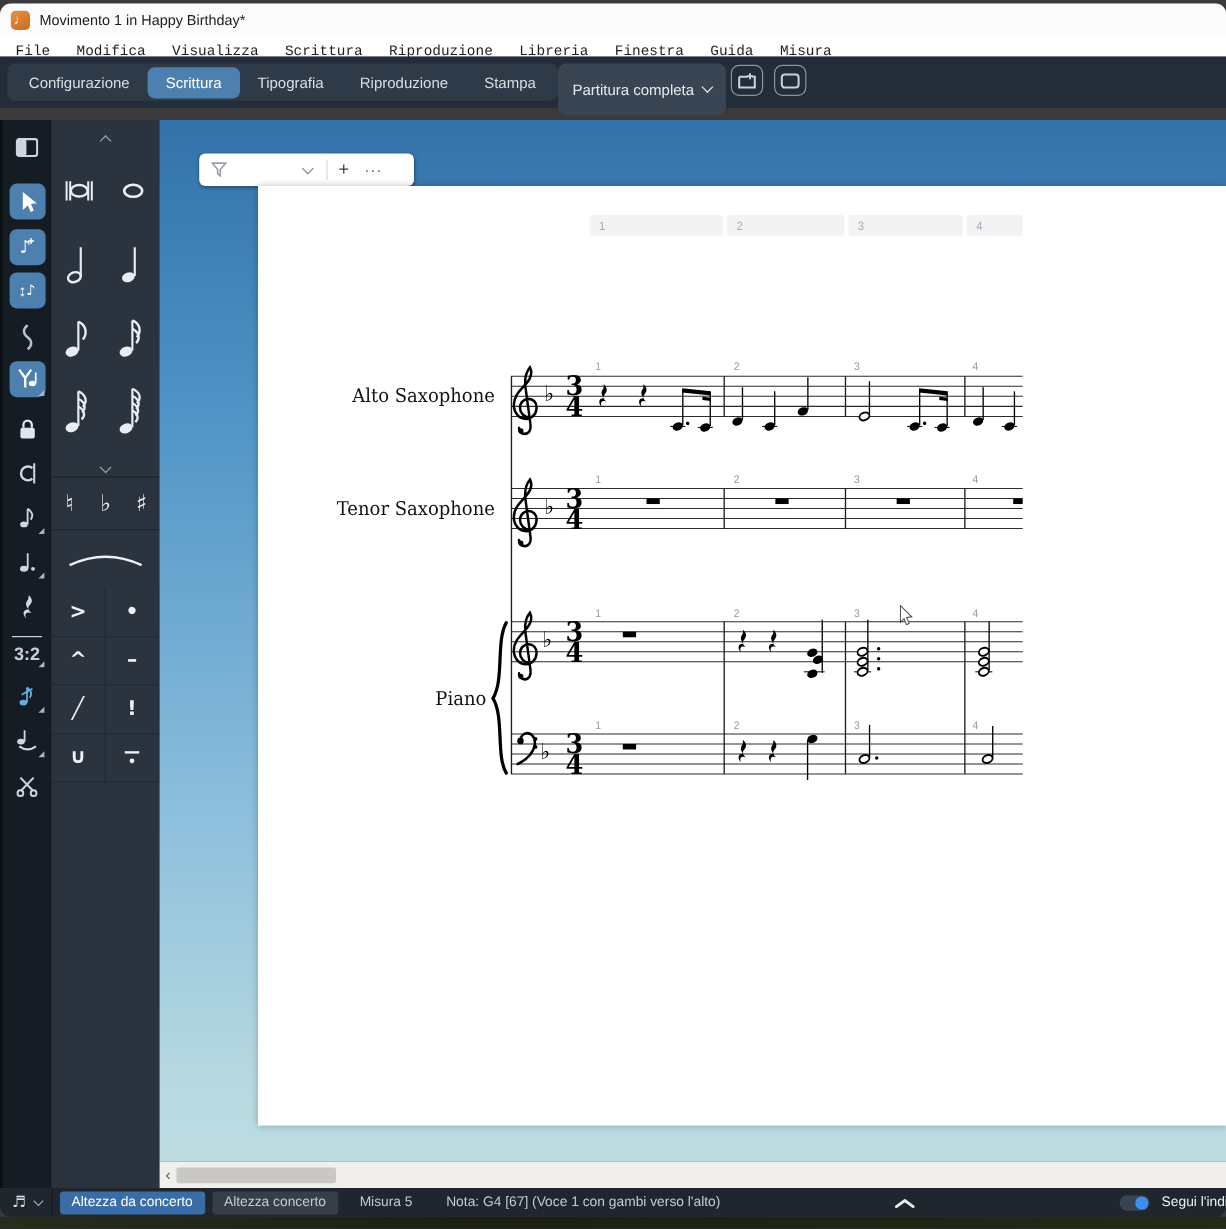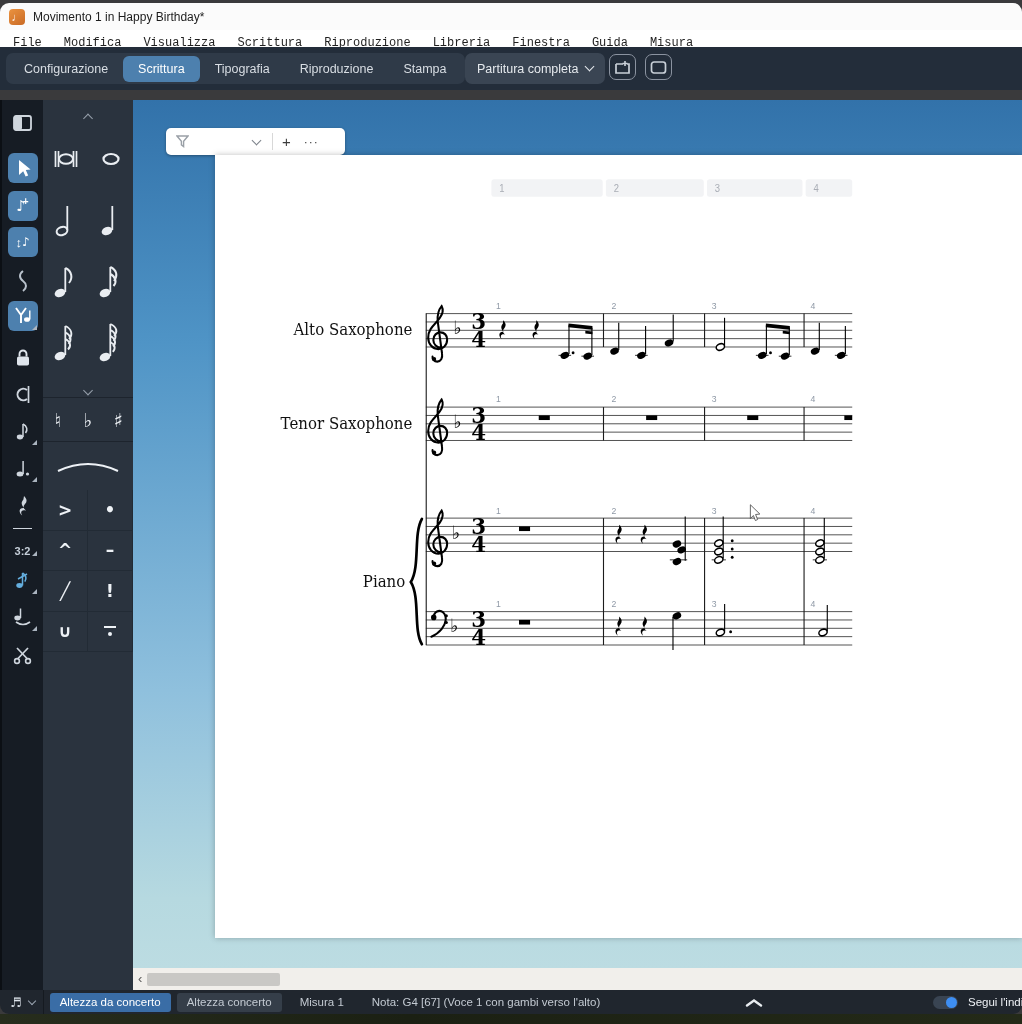--- a/index.html
+++ b/index.html
@@ -17,21 +17,21 @@
   .menubar { position:absolute; left:0; top:30px; width:1022px; height:27px; background:#fff;
              border-bottom:1px solid #e3e3e3; display:flex; align-items:center; padding-left:2px; }
   .menubar span { font-size:12px; color:#1f1f1f; padding:0 11px; cursor:default;font-family:Liberation Mono, monospace; }
 
   
   .toolbar { position:absolute; left:0; top:47px; width:1022px; height:43px; background:#232d3a; }
   .tabgroup { position:absolute; left:6px; top:6px; height:31px; background:#2f3a48; border-radius:7px;
               display:flex; align-items:center; padding:0 3px; }
   .mode-tab { font-size:12.5px; color:#d9dee4; padding:6px 15px; border-radius:6px; }
   .mode-tab.active { background:#4d80ae; color:#fff; }
-  .layout-btn { position:absolute; left:465px; top:6px; height:31px; background:#3a4553; border-radius:7px;
+  .layout-btn { position:absolute; left:465px; top:6px; height:43px; background:#3a4553; border-radius:7px;
                 display:flex; align-items:center; padding:0 12px; color:#e6eaee; font-size:12.5px; }
   .chev { display:inline-block; width:7px; height:7px; border-right:1.8px solid currentColor;
           border-bottom:1.8px solid currentColor; transform:rotate(45deg); margin-left:8px; margin-top:-4px; }
   .chev-up { transform:rotate(-135deg); margin-top:4px; }
   .tool-iconbtn { position:absolute; top:7px; width:27px; height:26px; border:1.6px solid #8b93a0;
                   border-radius:7px; display:flex; align-items:center; justify-content:center; }
 
   
   .toolcol { position:absolute; left:0; top:100px; width:43px; height:890px; background:#161c24;
              border-left:2px solid #0b0f14; }
@@ -206,21 +206,21 @@
         <circle cx="12.5" cy="16" r="1.6" fill="#cfd6de"></circle>
       </svg>
       <i class="tc-corner"></i>
     </div>
     <div class="tc-item" style="top:391px;">
       <svg width="12" height="22">
         <path d="M4 1 C7 4 7.4 6.4 5 9 C3 11.4 3 13 6.2 15.8 C1.8 14.2 -0.2 17 2.2 20.6 C-2.2 17 -0.6 12.2 4.2 13 C1 9.8 1 7.4 3.4 4.6 Z" transform="translate(3,0)" fill="#cfd6de"></path>
       </svg>
     </div>
     <div class="tc-item" style="top:427px;">
-      <span style="font-size:11px;font-weight:bold;border-top:1px solid #cfd6de;padding:16px 2px 0;">3:2</span>
+      <span style="font-size:15px;font-weight:bold;border-top:1px solid #cfd6de;padding:6px 2px 0;">3:2</span>
       <i class="tc-corner"></i>
     </div>
     <div class="tc-item" style="top:465px;">
       <svg width="16" height="20">
         <ellipse cx="4.5" cy="15.5" rx="3.2" ry="2.4" fill="#64aede"></ellipse>
         <line x1="7.5" y1="15.5" x2="7.5" y2="3" stroke="#64aede" stroke-width="1.5"></line>
         <path d="M7.5 3 C11 5 12 8.6 9.8 11.6" fill="none" stroke="#64aede" stroke-width="1.6"></path>
         <line x1="3" y1="9" x2="12" y2="4" stroke="#64aede" stroke-width="1.5"></line>
       </svg>
       <i class="tc-corner"></i>
@@ -541,21 +541,21 @@
     <div class="hs-thumb"></div>
   </div>
 
   <div class="statusbar">
     <div class="sb-seg1">
       <span class="sb-note">♬</span>
       <i class="sb-chev"></i>
     </div>
     <div class="sb-btn blue">Altezza da concerto</div>
     <div class="sb-btn gray">Altezza concerto</div>
-    <div class="sb-text" style="margin-left:18px;">Misura 1</div>
+    <div class="sb-text" style="margin-left:18px;">Misura 5</div>
     <div class="sb-text" style="margin-left:28px;">Nota: G4 [67] (Voce 1 con gambi verso l'alto)</div>
     <svg class="sb-chevcenter" viewBox="0 0 18 8">
       <path d="M2 6.5 L9 1.5 L16 6.5" fill="none" stroke="#e8ecf0" stroke-width="2.4" stroke-linecap="round"></path>
     </svg>
     <div class="toggle">
         <div class="knob"></div>
       </div>
     <div class="sb-follow">Segui l'indi</div>
   </div>
 

